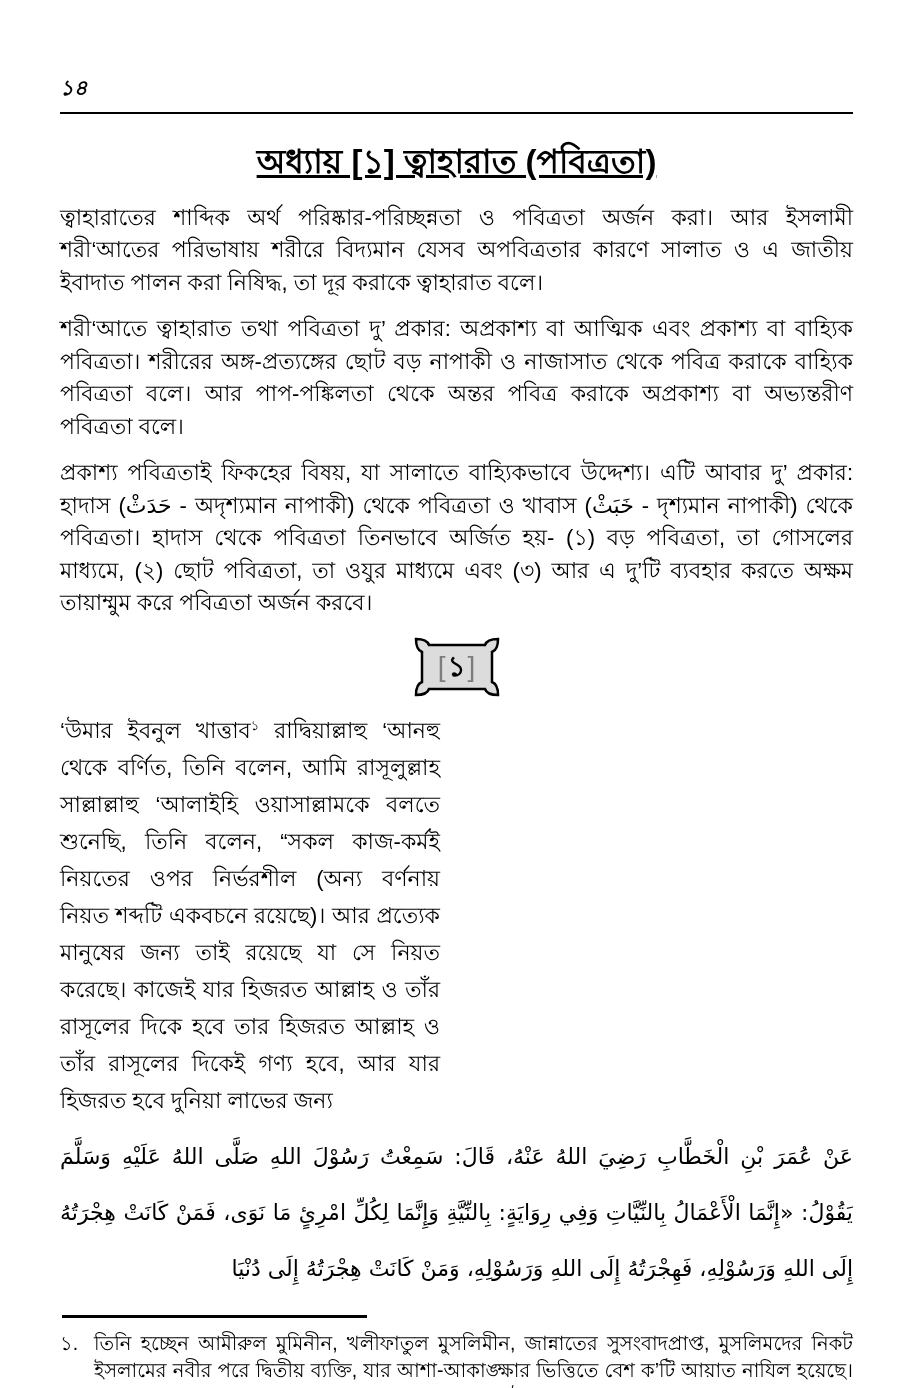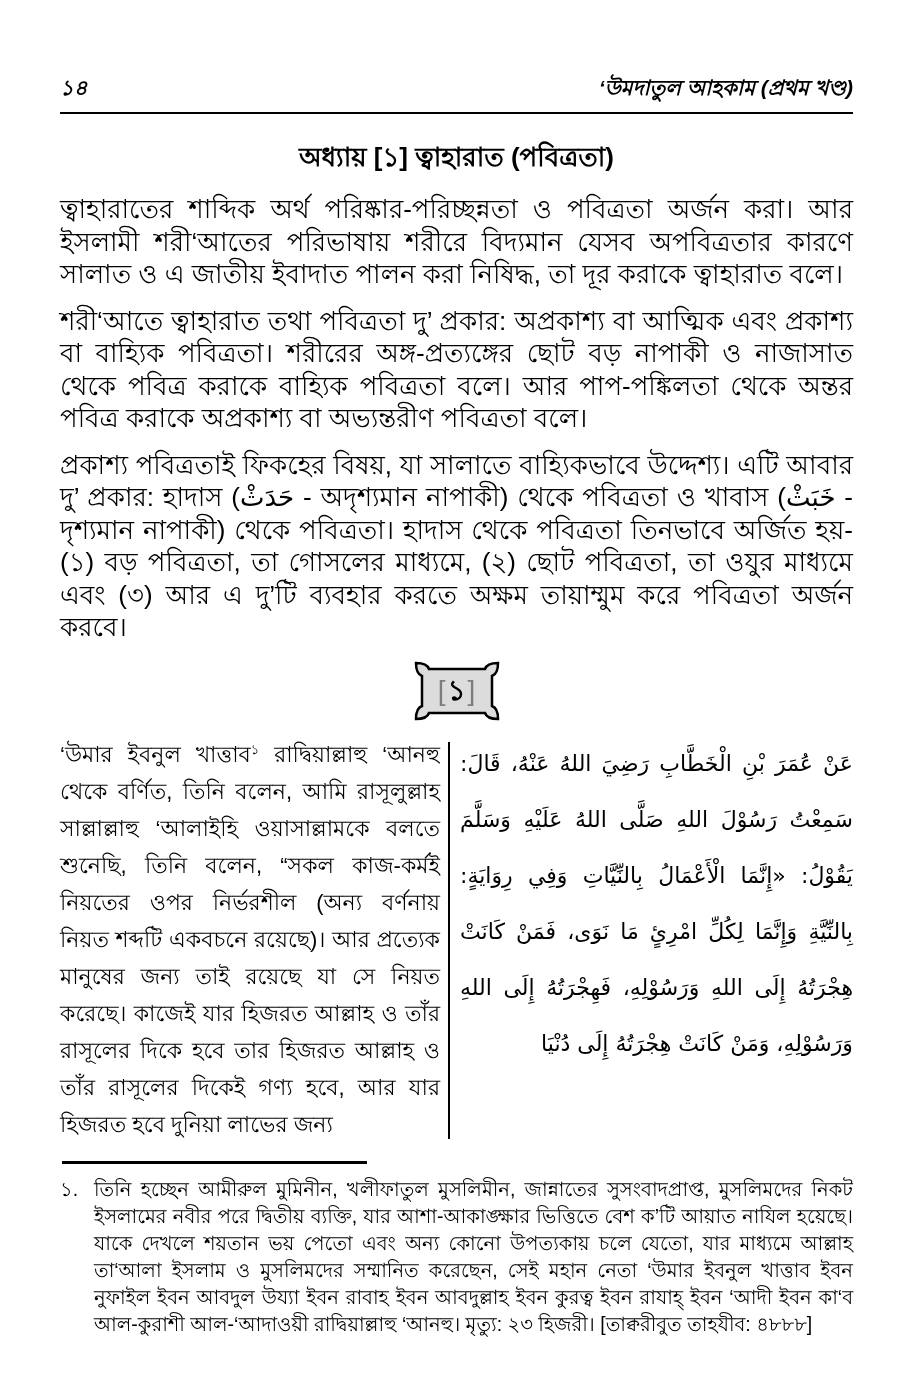--- a/index.html
+++ b/index.html
@@ -25,46 +25,47 @@
     font-size: 21px;
     font-weight: bold;
   }
   .page-number { font-style: italic; }
   .book-title  { font-style: italic; }
 
   
   .chapter-title {
     margin: 28px 0 20px 0;
     text-align: center;
-    font-size: 26px;
+    font-size: 33px;
     font-weight: bold;
     line-height: 1.2;
+    text-decoration: underline;
   }
 
   
   .para {
     margin: 0 0 14px 0;
-    font-size: 26px;
+    font-size: 22px;
     line-height: 32.5px;
     text-align: justify;
   }
 
   
   .plaque-wrap { display: flex; justify-content: center; margin: 16px 0 14px 0; }
   .plaque { position: relative; width: 88px; height: 62px; }
   .plaque svg { position: absolute; inset: 0; display: block; }
   .plaque-label {
     position: absolute; inset: 0;
     display: flex; align-items: center; justify-content: center;
     font-size: 28px; font-weight: bold; line-height: 1;
   }
   .plaque-bracket { color: #7d7d7d; font-weight: normal; padding: 0 2px; }
 
   
-  .hadith-columns { display: flex; align-items: stretch; margin-top: 14px; }
+  .hadith-columns { display: flex; align-items: stretch; margin-top: 14px; flex-direction: column; }
   .col-bangla {
     width: 380px; flex: 0 0 380px;
     font-size: 22px; line-height: 37px;
     text-align: justify;
   }
   .note-ref { font-size: 13px; vertical-align: super; line-height: 0; }
   .col-divider { width: 2px; background: #000; margin: 6px 10px 4px 8px; }
   .col-arabic {
     flex: 1;
     direction: rtl;
@@ -81,21 +82,20 @@
   .fn-num { flex: 0 0 34px; width: 34px; }
   .fn-text { flex: 1; text-align: justify; }
 </style>
 </head>
 <body>
 
 <div class="page">
 
   <div class="running-header">
     <span class="page-number">১৪</span>
-    <span class="book-title">‘উমদাতুল আহকাম (প্রথম খণ্ড)</span>
   </div>
 
   <div class="chapter-title">অধ্যায় [১] ত্বাহারাত (পবিত্রতা)</div>
 
   <p class="para">ত্বাহারাতের শাব্দিক অর্থ পরিষ্কার-পরিচ্ছন্নতা ও পবিত্রতা অর্জন করা। আর ইসলামী শরী‘আতের পরিভাষায় শরীরে বিদ্যমান যেসব অপবিত্রতার কারণে সালাত ও এ জাতীয় ইবাদাত পালন করা নিষিদ্ধ, তা দূর করাকে ত্বাহারাত বলে।</p>
   <p class="para">শরী‘আতে ত্বাহারাত তথা পবিত্রতা দু’ প্রকার: অপ্রকাশ্য বা আত্মিক এবং প্রকাশ্য বা বাহ্যিক পবিত্রতা। শরীরের অঙ্গ-প্রত্যঙ্গের ছোট বড় নাপাকী ও নাজাসাত থেকে পবিত্র করাকে বাহ্যিক পবিত্রতা বলে। আর পাপ-পঙ্কিলতা থেকে অন্তর পবিত্র করাকে অপ্রকাশ্য বা অভ্যন্তরীণ পবিত্রতা বলে।</p>
   <p class="para">প্রকাশ্য পবিত্রতাই ফিকহের বিষয়, যা সালাতে বাহ্যিকভাবে উদ্দেশ্য। এটি আবার দু’ প্রকার: হাদাস (حَدَثْ - অদৃশ্যমান নাপাকী) থেকে পবিত্রতা ও খাবাস (خَبَثْ - দৃশ্যমান নাপাকী) থেকে পবিত্রতা। হাদাস থেকে পবিত্রতা তিনভাবে অর্জিত হয়- (১) বড় পবিত্রতা, তা গোসলের মাধ্যমে, (২) ছোট পবিত্রতা, তা ওযুর মাধ্যমে এবং (৩) আর এ দু’টি ব্যবহার করতে অক্ষম তায়াম্মুম করে পবিত্রতা অর্জন করবে।</p>
 
   <div class="plaque-wrap">
     <div class="plaque">

